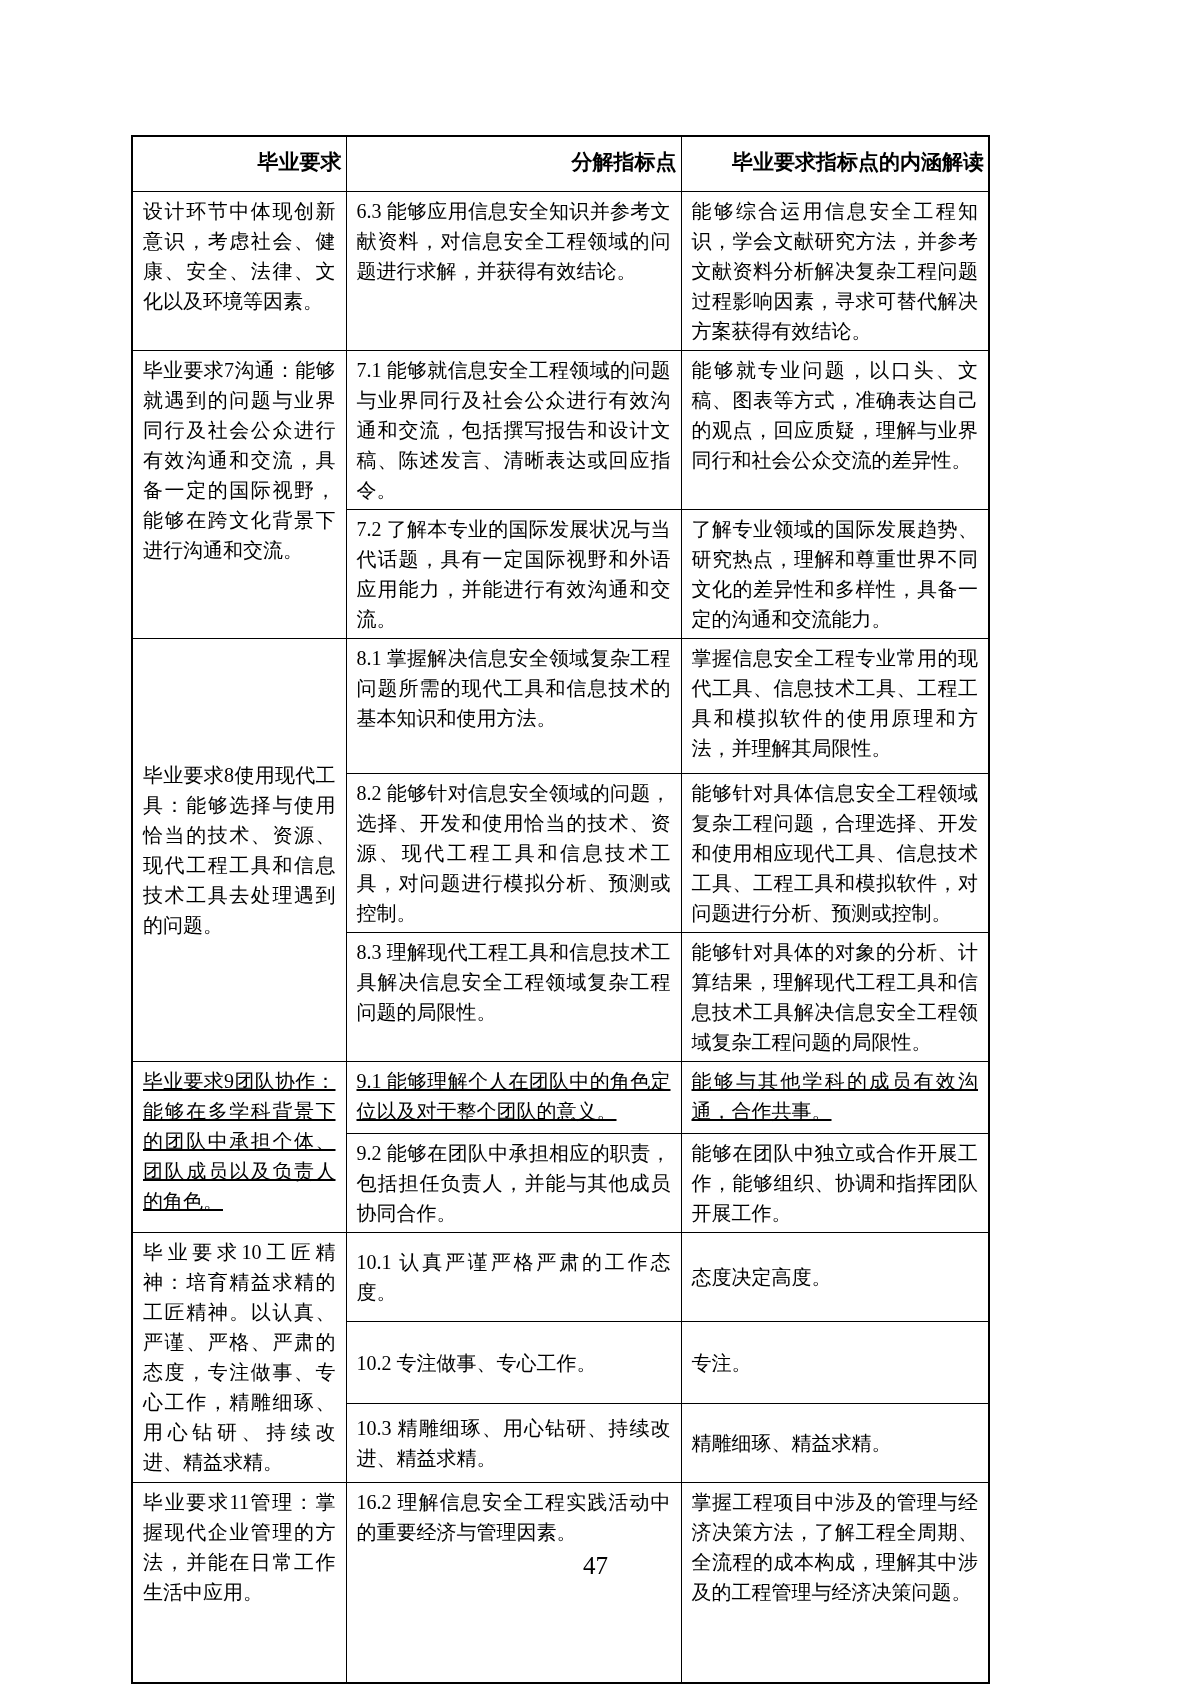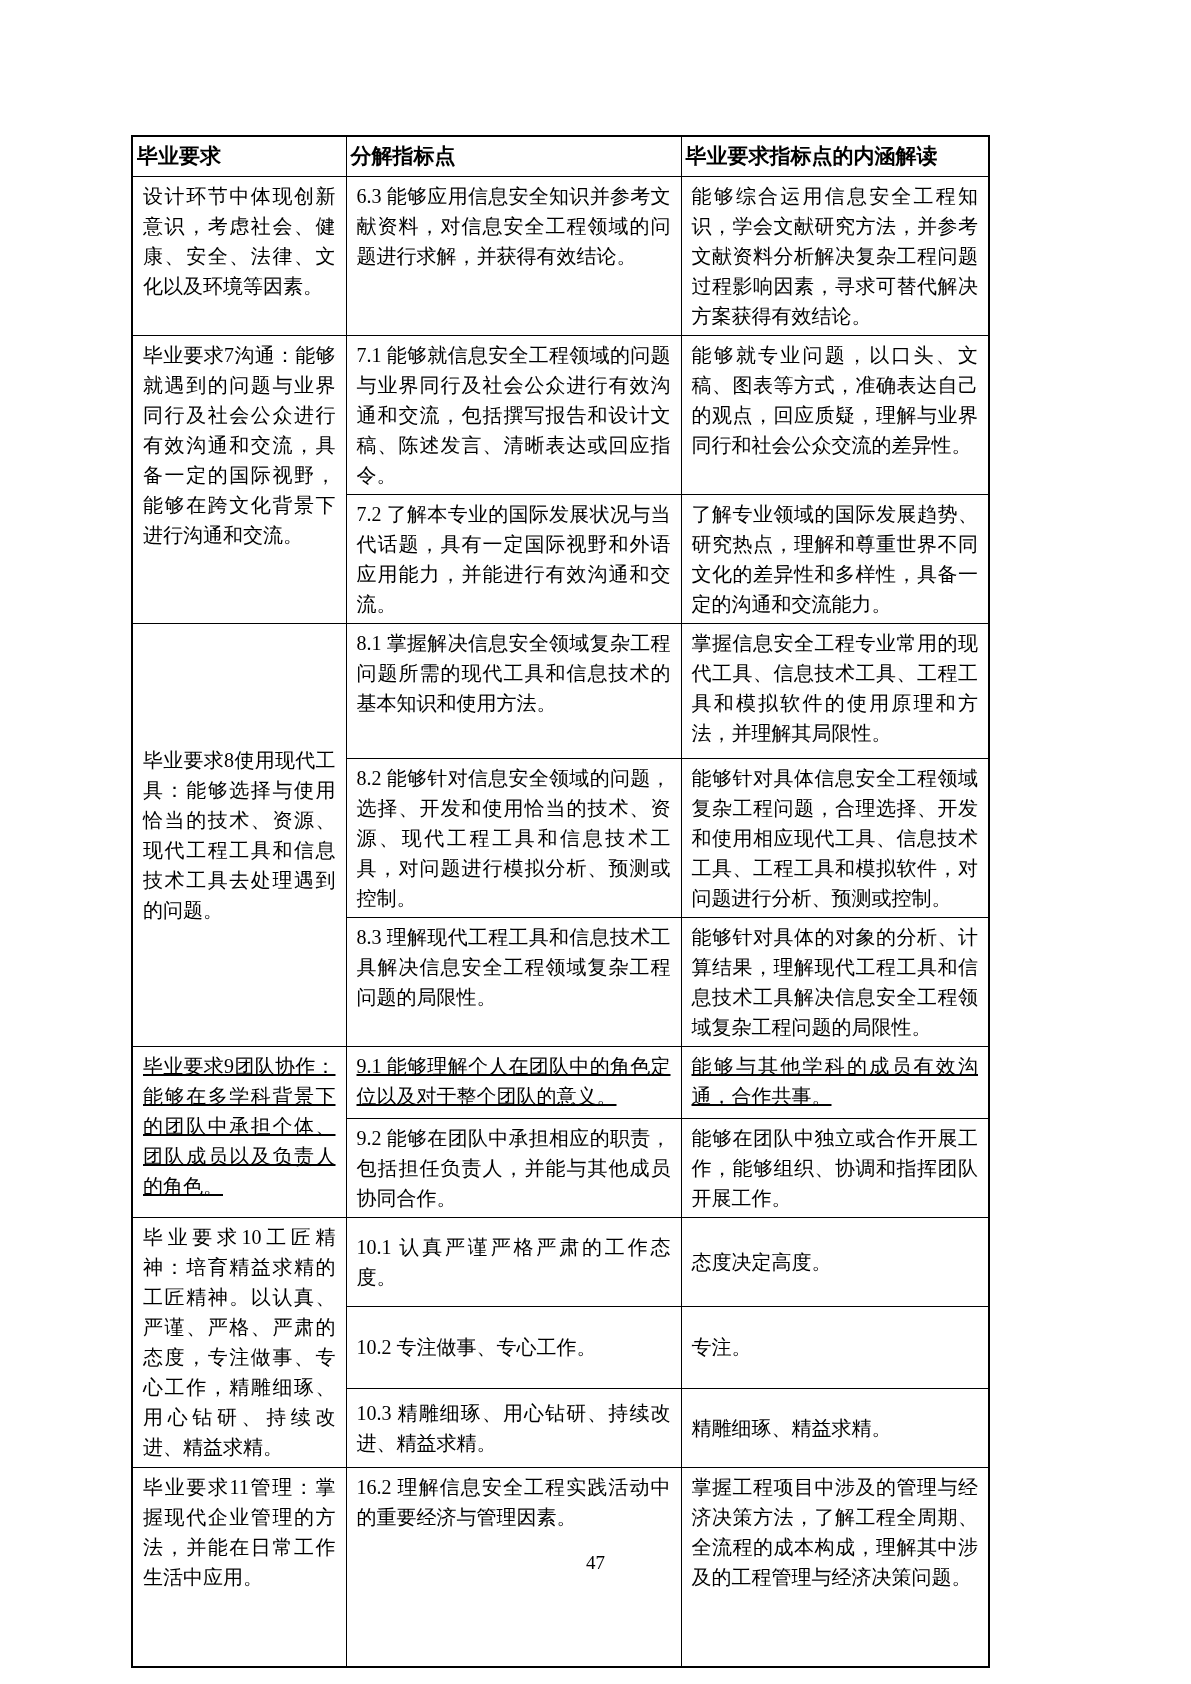--- a/index.html
+++ b/index.html
@@ -31,35 +31,35 @@
     vertical-align: top;
     padding: 4px 10px;
     font-size: 20px;
     line-height: 30px;
     text-align: justify;
     text-justify: inter-character;
     word-break: break-all;
     overflow: hidden;
   }
   .doc-table th {
-    font-family: Liberation Serif, serif;
+    font-family: Liberation Mono, monospace;
     font-weight: bold;
     font-size: 21px;
-    text-align: left;
+    text-align: right;
     vertical-align: middle;
-    padding: 4px 4px;
+    padding: 12px 4px;
   }
   .v-mid { vertical-align: middle !important; }
   .page-number {
     position: absolute;
     top: 1552px;
     left: 0;
     width: 100%;
     text-align: center;
-    font-size: 19px;
+    font-size: 25px;
     font-family: "Liberation Serif", "DejaVu Serif", serif;
   }
 </style>
 </head>
 <body>
 
 <table class="doc-table">
   <colgroup>
       <col class="c1">
       <col class="c2">

